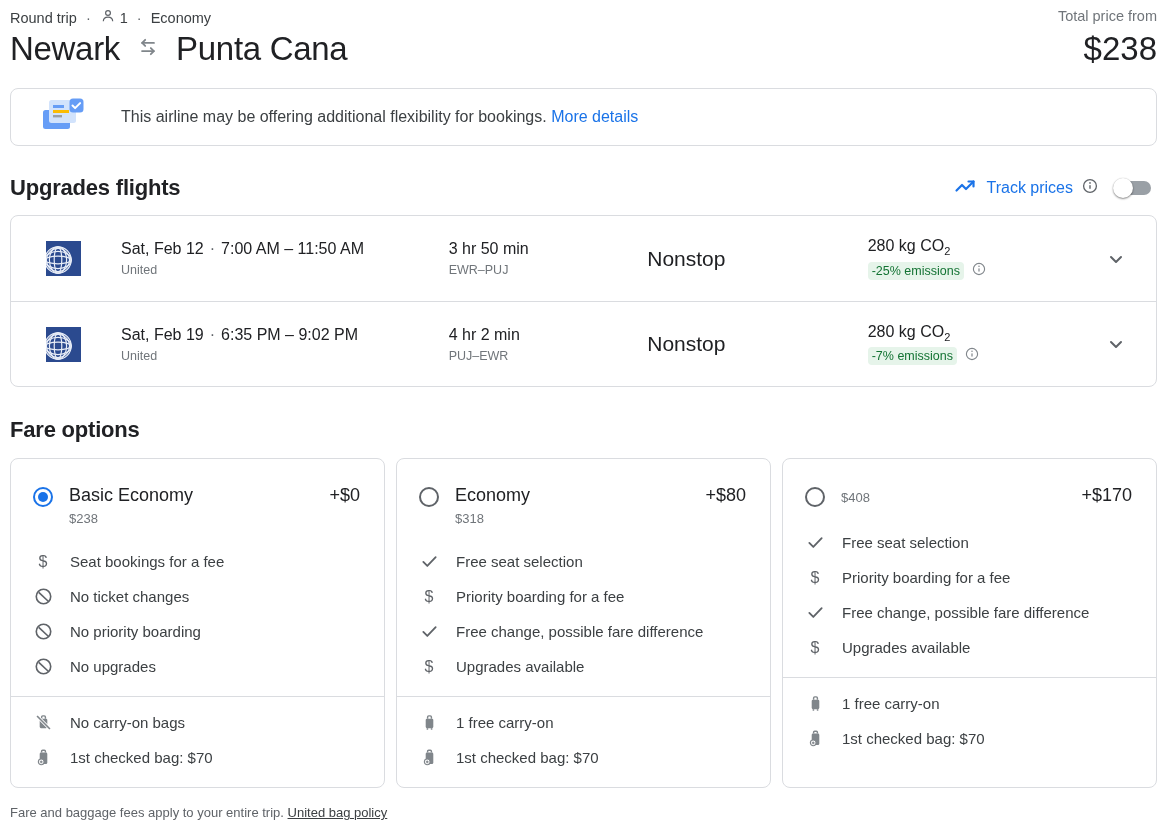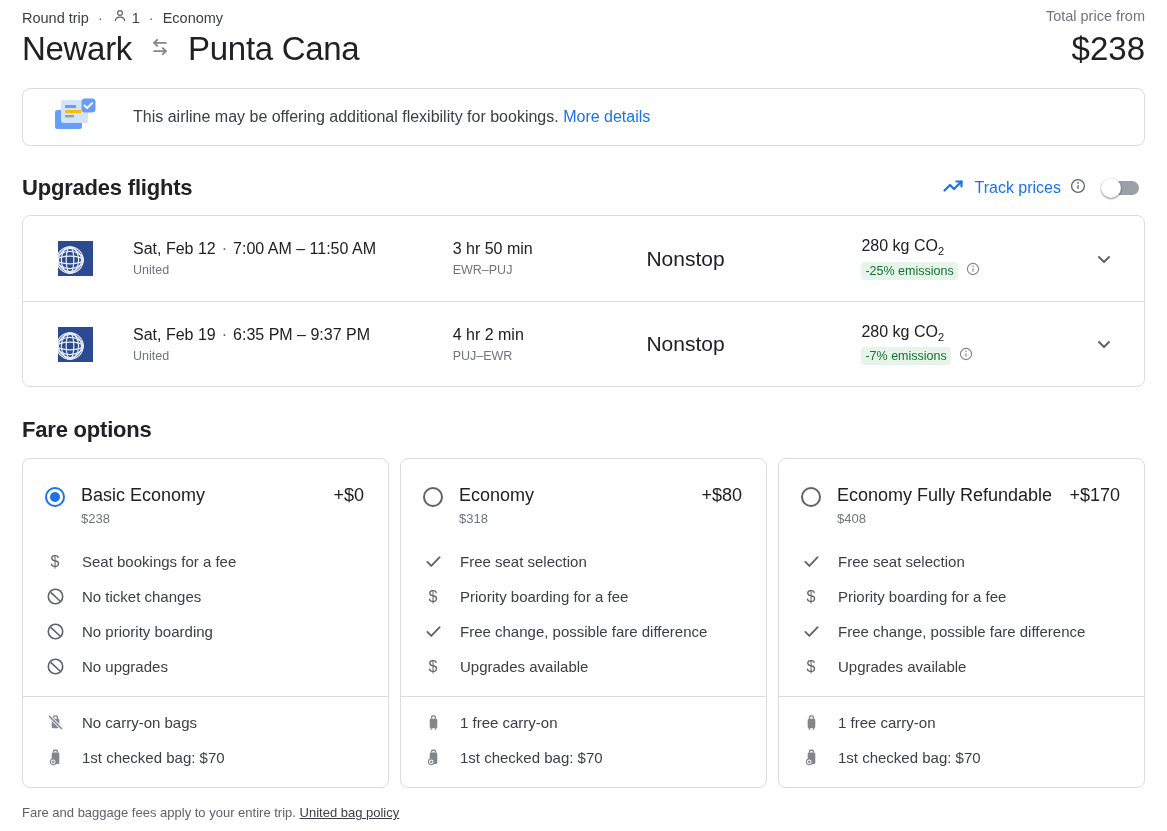--- a/index.html
+++ b/index.html
@@ -2,21 +2,21 @@
 <html><head>
 <meta charset="utf-8">
 <style>
   * { box-sizing: border-box; }
   html,body { margin:0; padding:0; }
   body {
     width:1167px; height:831px; overflow:hidden;
     font-family:"Liberation Sans", sans-serif;
     color:#202124; background:#fff;
   }
-  .page { padding:8px 22px 0; }
+  .page { padding:8px 10px 0; }
 
   
   .topbar { display:flex; justify-content:space-between; align-items:flex-start; }
   .crumbs { display:flex; align-items:center; gap:9px; font-size:14.5px; color:#3c4043; }
   .crumbs .dot { color:#5f6368; }
   .pax { display:flex; align-items:center; gap:4px; }
   .price-from { font-size:14.5px; color:#70757a; }
 
   .title-row { display:flex; justify-content:space-between; align-items:flex-start; margin-top:3px; }
   .route-title { display:flex; align-items:center; gap:15px; font-size:33px; font-weight:500; letter-spacing:-0.3px; }
@@ -211,21 +211,21 @@
             <ellipse cx="12" cy="19" rx="8.6" ry="13.2"></ellipse>
             <ellipse cx="12" cy="19" rx="3.8" ry="13.2"></ellipse>
             <ellipse cx="12" cy="19" rx="13.2" ry="8.6"></ellipse>
             <ellipse cx="12" cy="19" rx="13.2" ry="3.8"></ellipse>
             <ellipse cx="12" cy="19" rx="11.5" ry="11.5" transform="rotate(30 12 19)"></ellipse>
           </g>
         </svg>
       </span>
       <div class="fcol-main">
         <div class="f-primary">
-          <span>Sat, Feb 19</span><span class="dot">·</span><span>6:35 PM – 9:37 PM</span>
+          <span>Sat, Feb 19</span><span class="dot">·</span><span>6:35 PM – 9:02 PM</span>
         </div>
         <div class="f-sub">United</div>
       </div>
       <div class="fcol-dur">
         <div class="f-primary" style="font-weight:400">4 hr 2 min</div>
         <div class="f-sub">PUJ–EWR</div>
       </div>
       <div class="fcol-stops" style="font-weight:400">Nonstop</div>
       <div class="fcol-co2">
         <div class="co2-line"><span>280 kg CO</span><sub>2</sub></div>
@@ -382,21 +382,20 @@
           </span>
           <span>1st checked bag: $70</span>
         </div>
       </div>
     </div>
 
     <div class="card">
       <div class="card-head">
         <span class="radio"></span>
         <span class="fare-head-main">
-          <div class="fare-name">Economy Fully Refundable</div>
           <div class="fare-price">$408</div>
         </span>
         <span class="fare-delta">+$170</span>
       </div>
       <div class="features">
         <div class="feat">
           <span class="ficon">
             <svg width="19" height="19" viewBox="0 0 20 20">
                 <path d="M3.5 10.5 l4.2 4.2 L16.5 5.5" fill="none" stroke="#5f6368" stroke-width="1.9" stroke-linecap="round" stroke-linejoin="round"></path>
               </svg>

